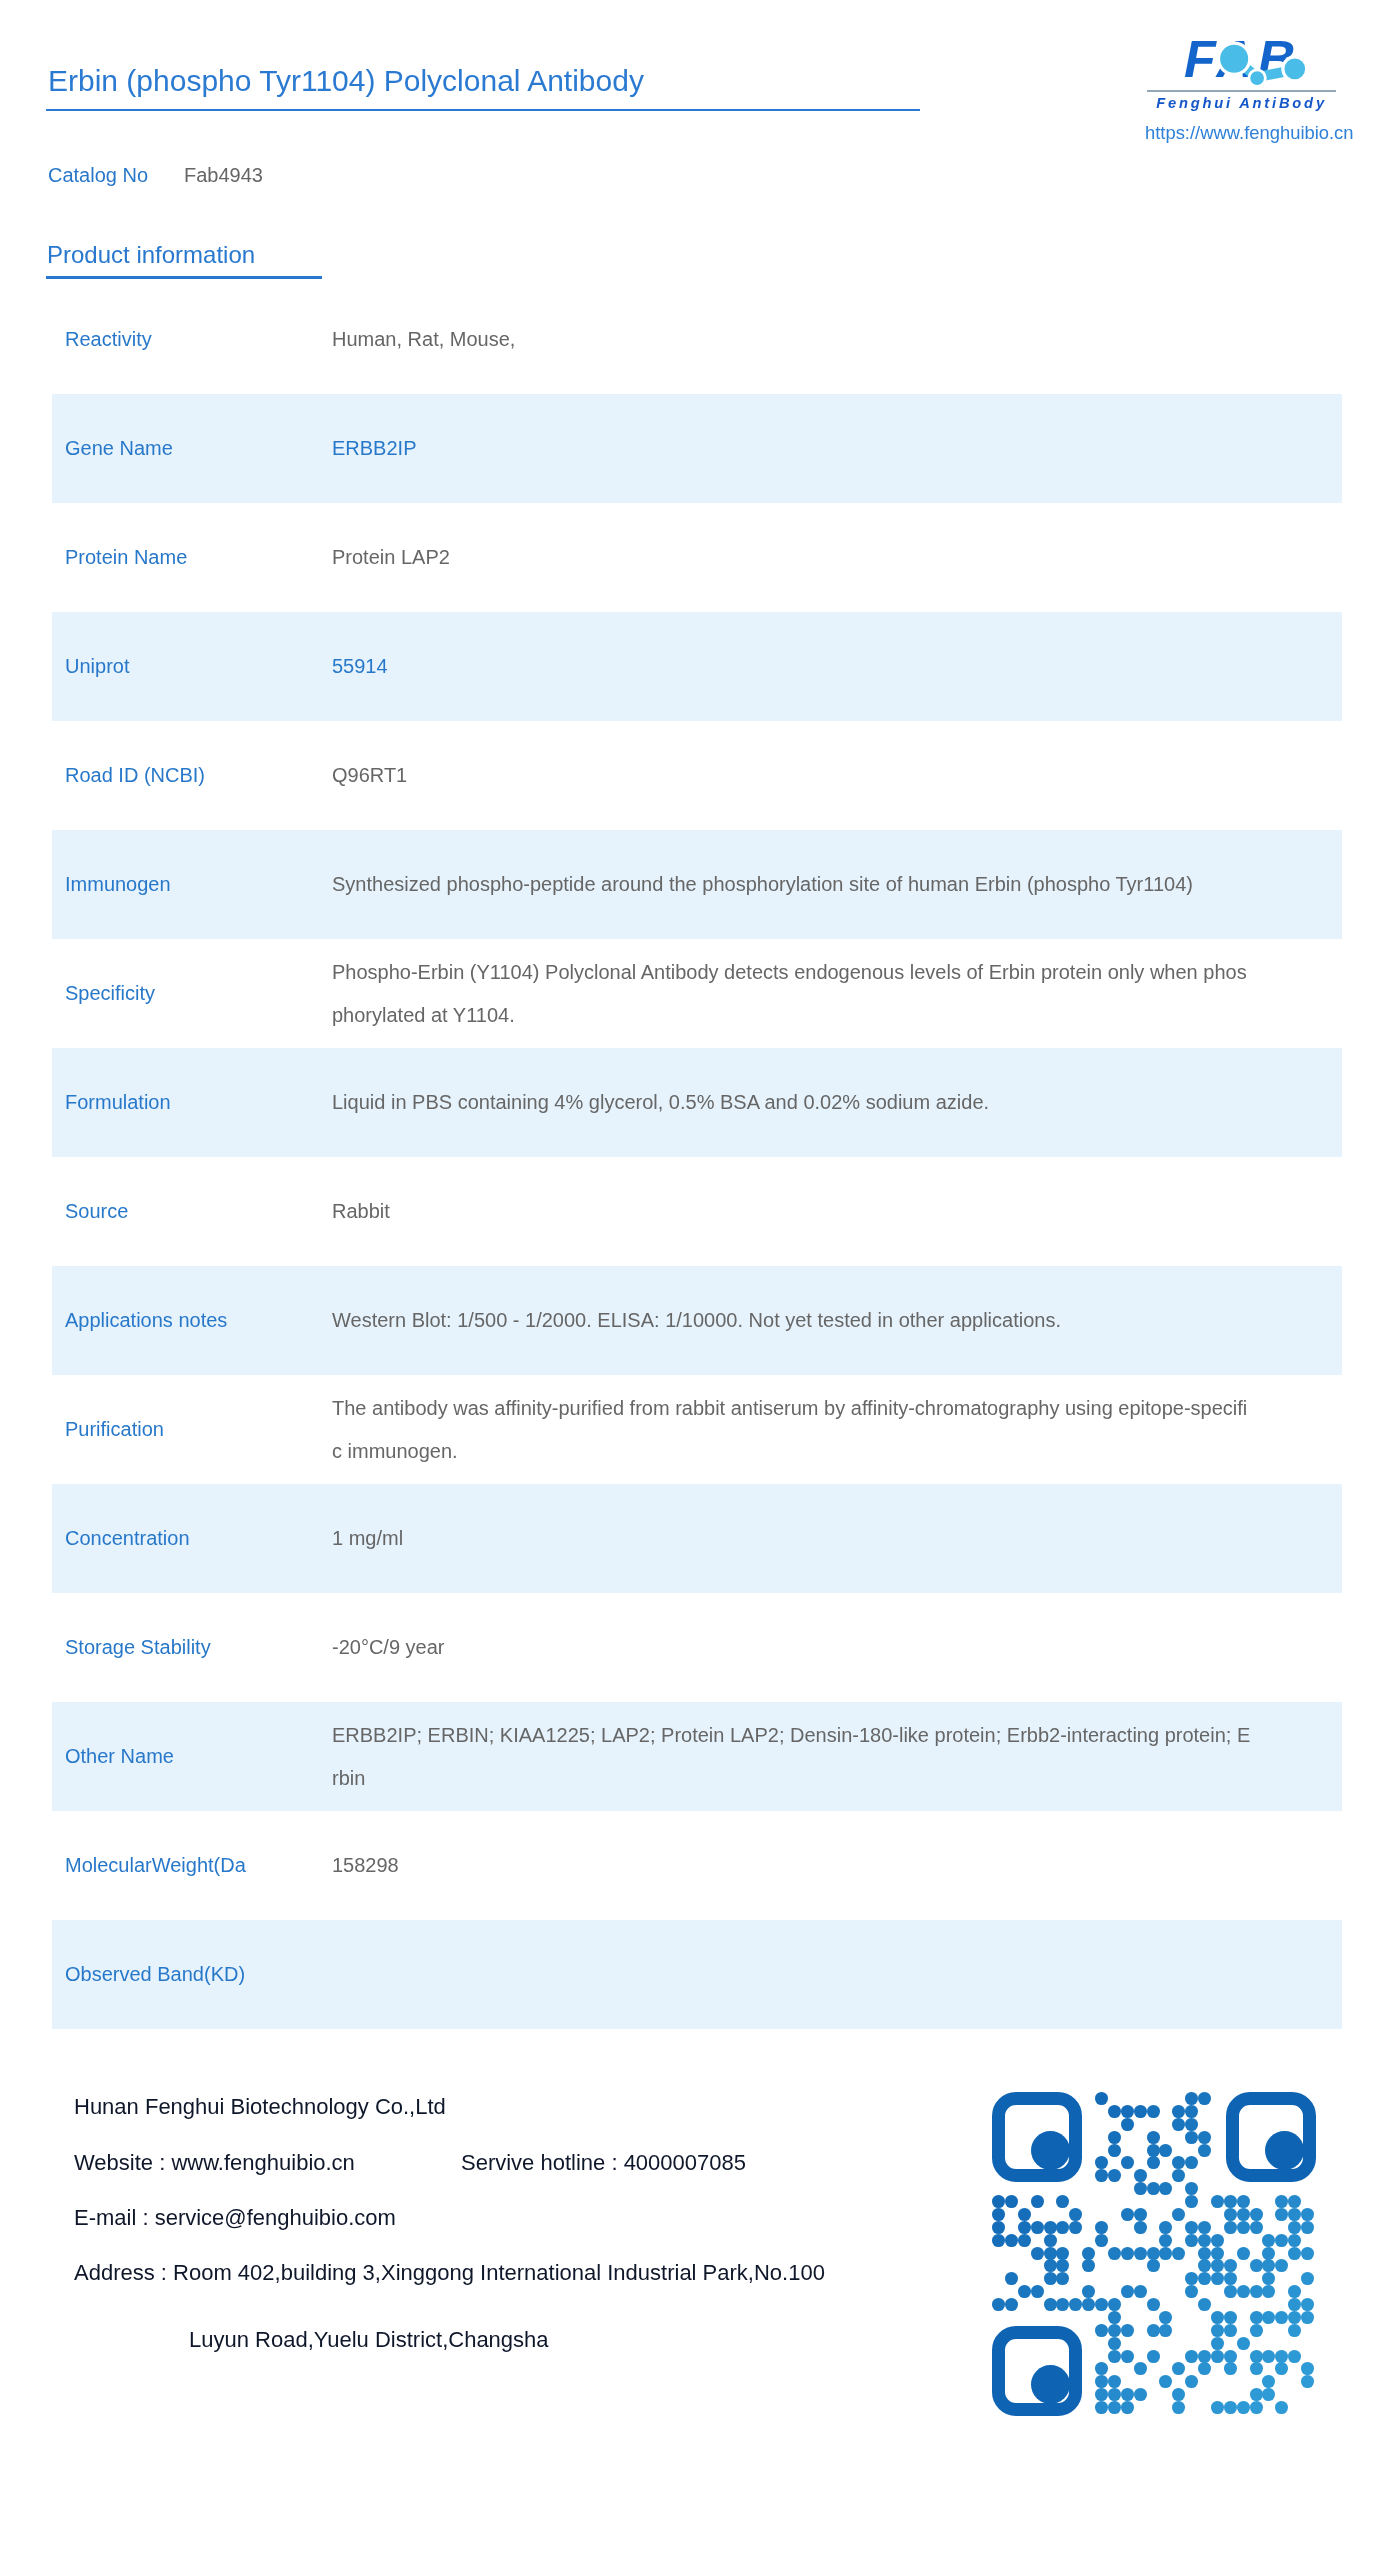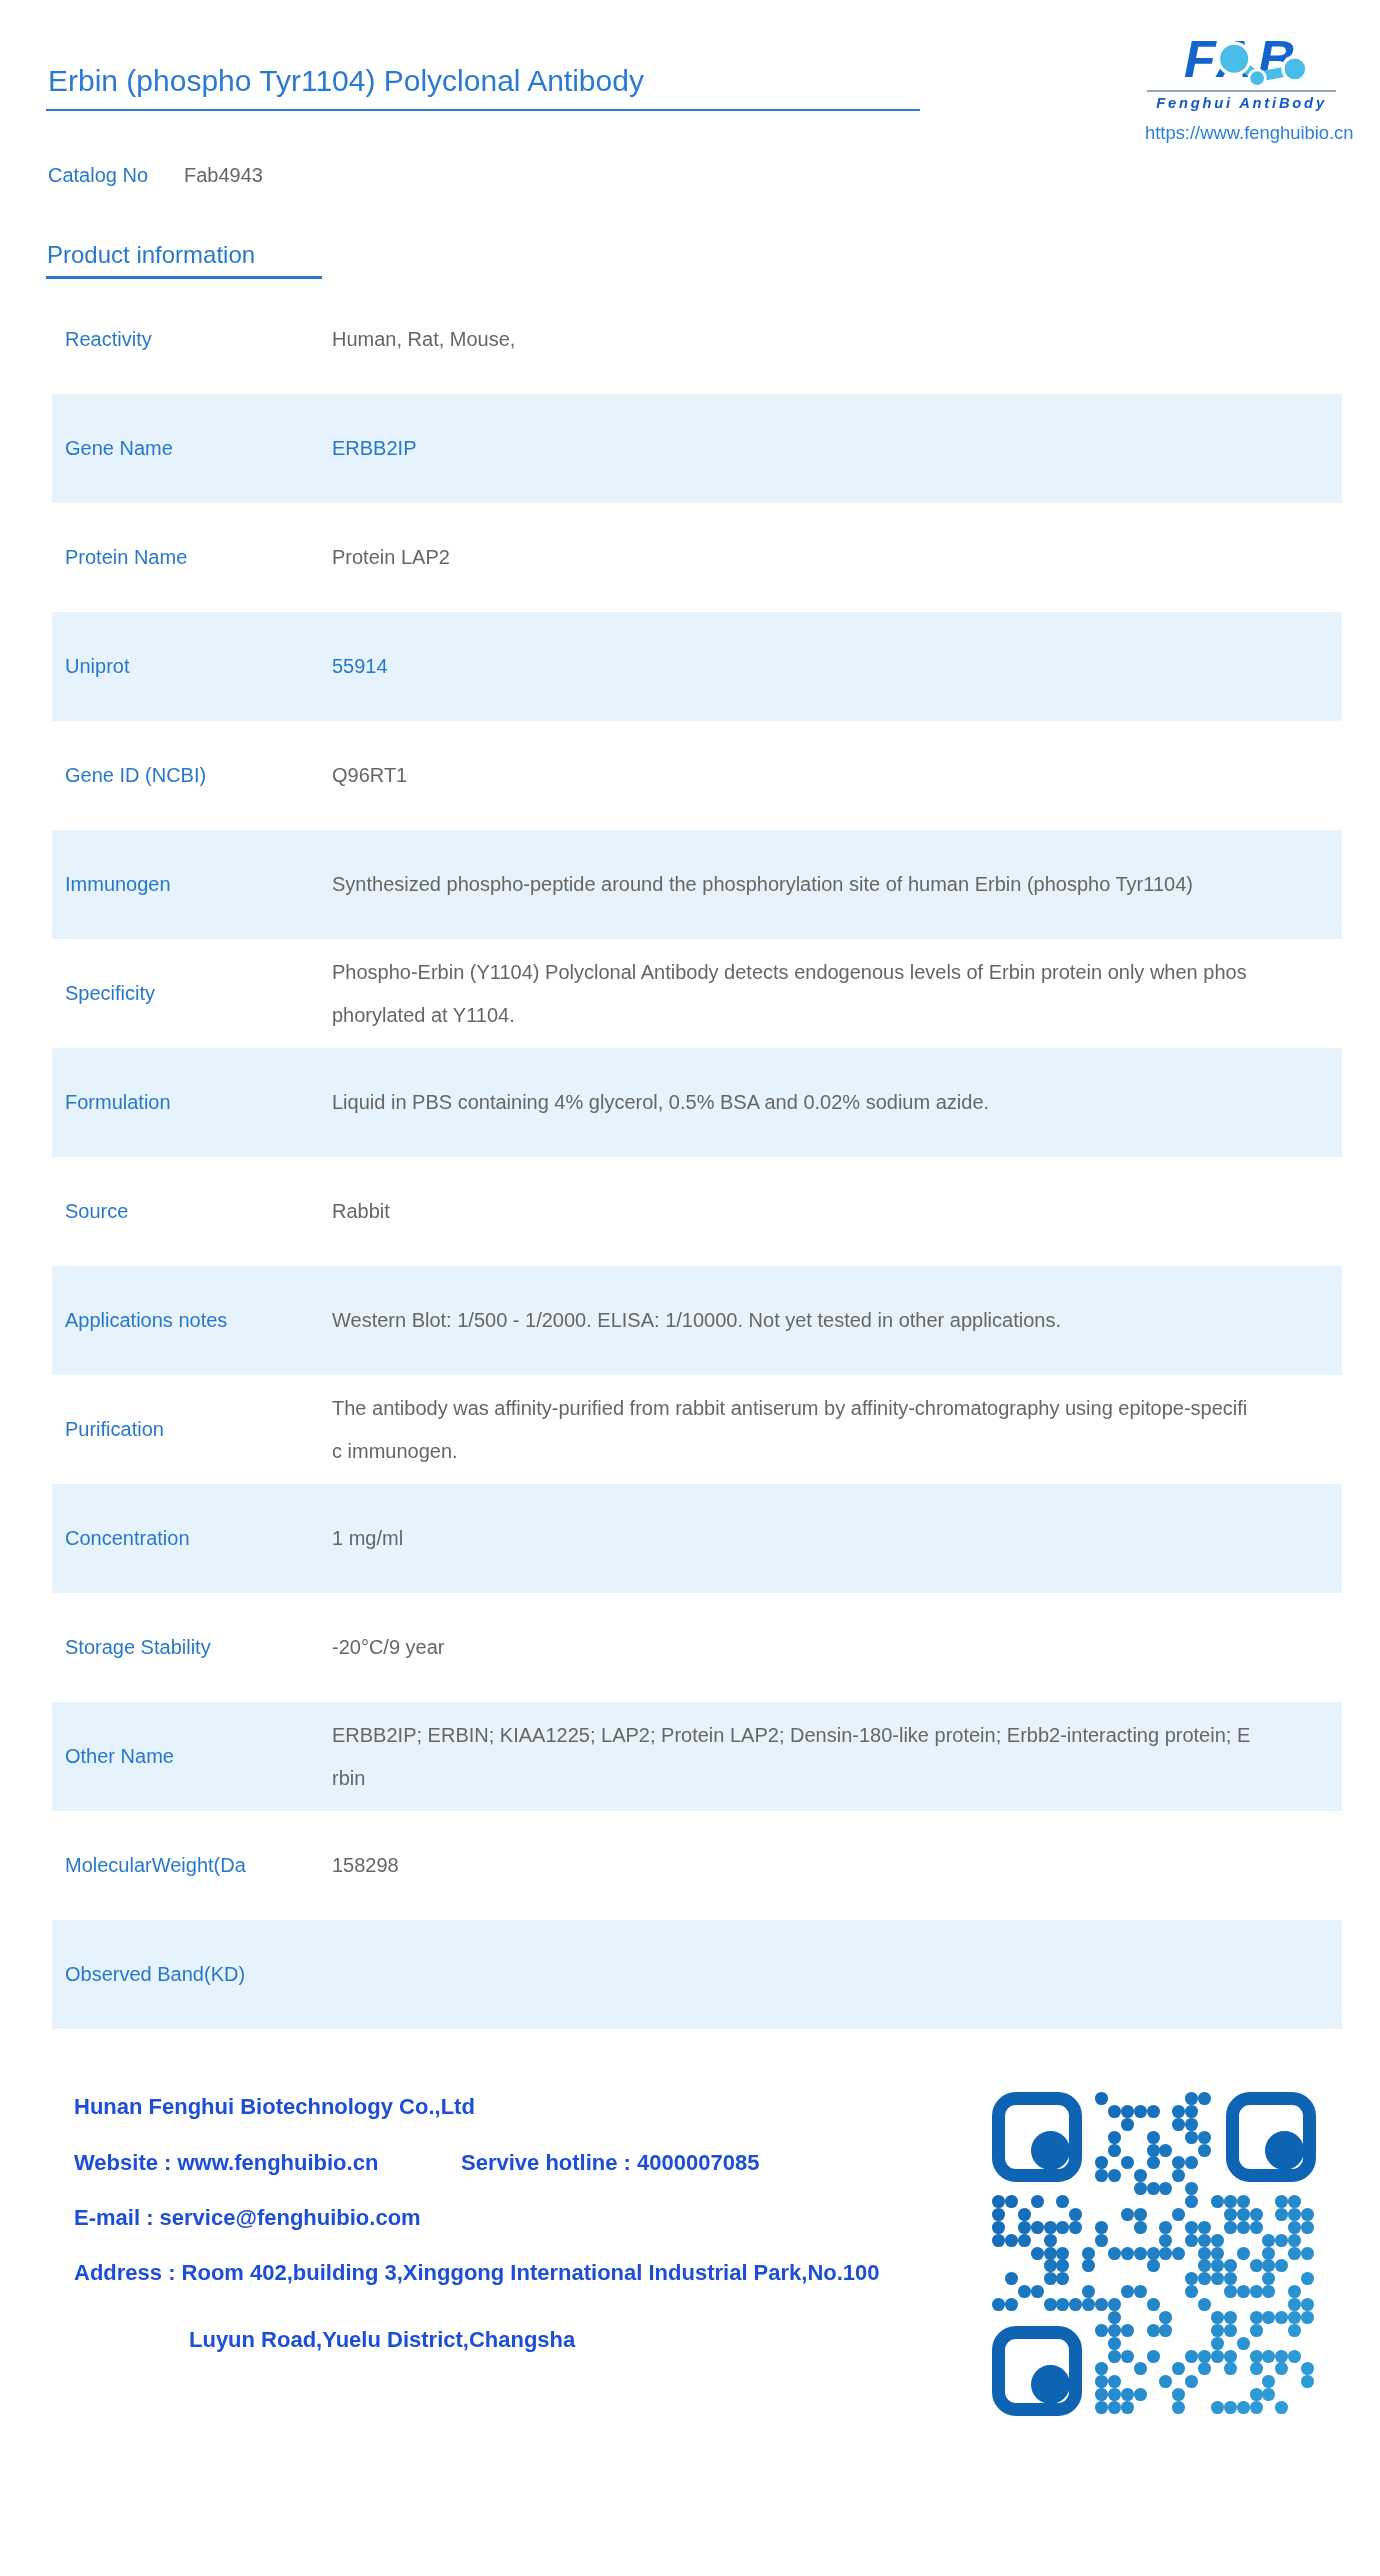--- a/index.html
+++ b/index.html
@@ -24,21 +24,21 @@
   .section-title{position:absolute;left:47px;top:241px;font-size:24px;color:#2878CE;white-space:nowrap;}
   .section-underline{position:absolute;left:46px;top:276px;width:276px;height:2.8px;background:#2878CE;}
   
   .product-table{position:absolute;left:0;top:285px;width:1380px;padding-left:8px;}
   .row{margin-left:44px;margin-right:46px;height:109px;display:flex;align-items:center;padding-left:13px;box-sizing:border-box;}
   .row.striped{background:#E6F3FC;}
   .row-label{flex:0 0 267px;font-size:20px;color:#2878CA;}
   .row-value{width:920px;font-size:20px;line-height:43px;color:#666666;word-break:break-all;}
   .row-value.link{color:#2878CA;}
   
-  .footer-line{position:absolute;font-size:22px;color:#1d4ed8;white-space:nowrap;font-weight:bold;}
+  .footer-line{position:absolute;font-size:22px;color:#0f172a;white-space:nowrap;}
   
   .qr{position:absolute;left:992px;top:2092px;width:324px;height:324px;}
   .qr-cell{position:absolute;width:13px;height:13px;border-radius:6.4px;}
   .qr-finder{position:absolute;width:64px;height:64px;border:13px solid #0E63B2;border-radius:24px;}
   .qr-finder-dot{position:absolute;width:39px;height:39px;border-radius:50%;background:#0E63B2;left:26px;top:26px;}
   
   .bottom-logo{position:absolute;left:508px;top:2431px;display:flex;align-items:center;gap:16.6px;}
   .logo-texts{display:flex;flex-direction:column;}
   .logo-cn{font-size:41px;color:#8a8a8a;letter-spacing:7.4px;line-height:1.1;}
   .logo-py{font-size:17.5px;color:#9d9d9d;letter-spacing:2.8px;margin-top:7.4px;}
@@ -85,21 +85,21 @@
       </div>
       <div class="row">
         <div class="row-label">Protein Name</div>
         <div class="row-value">Protein LAP2</div>
       </div>
       <div class="row striped">
         <div class="row-label">Uniprot</div>
         <div class="row-value link">55914</div>
       </div>
       <div class="row">
-        <div class="row-label">Gene ID (NCBI)</div>
+        <div class="row-label">Road ID (NCBI)</div>
         <div class="row-value">Q96RT1</div>
       </div>
       <div class="row striped">
         <div class="row-label">Immunogen</div>
         <div class="row-value">Synthesized phospho-peptide around the phosphorylation site of human Erbin (phospho Tyr1104)</div>
       </div>
       <div class="row">
         <div class="row-label">Specificity</div>
         <div class="row-value">Phospho-Erbin (Y1104) Polyclonal Antibody detects endogenous levels of Erbin protein only when phosphorylated at Y1104.</div>
       </div>

